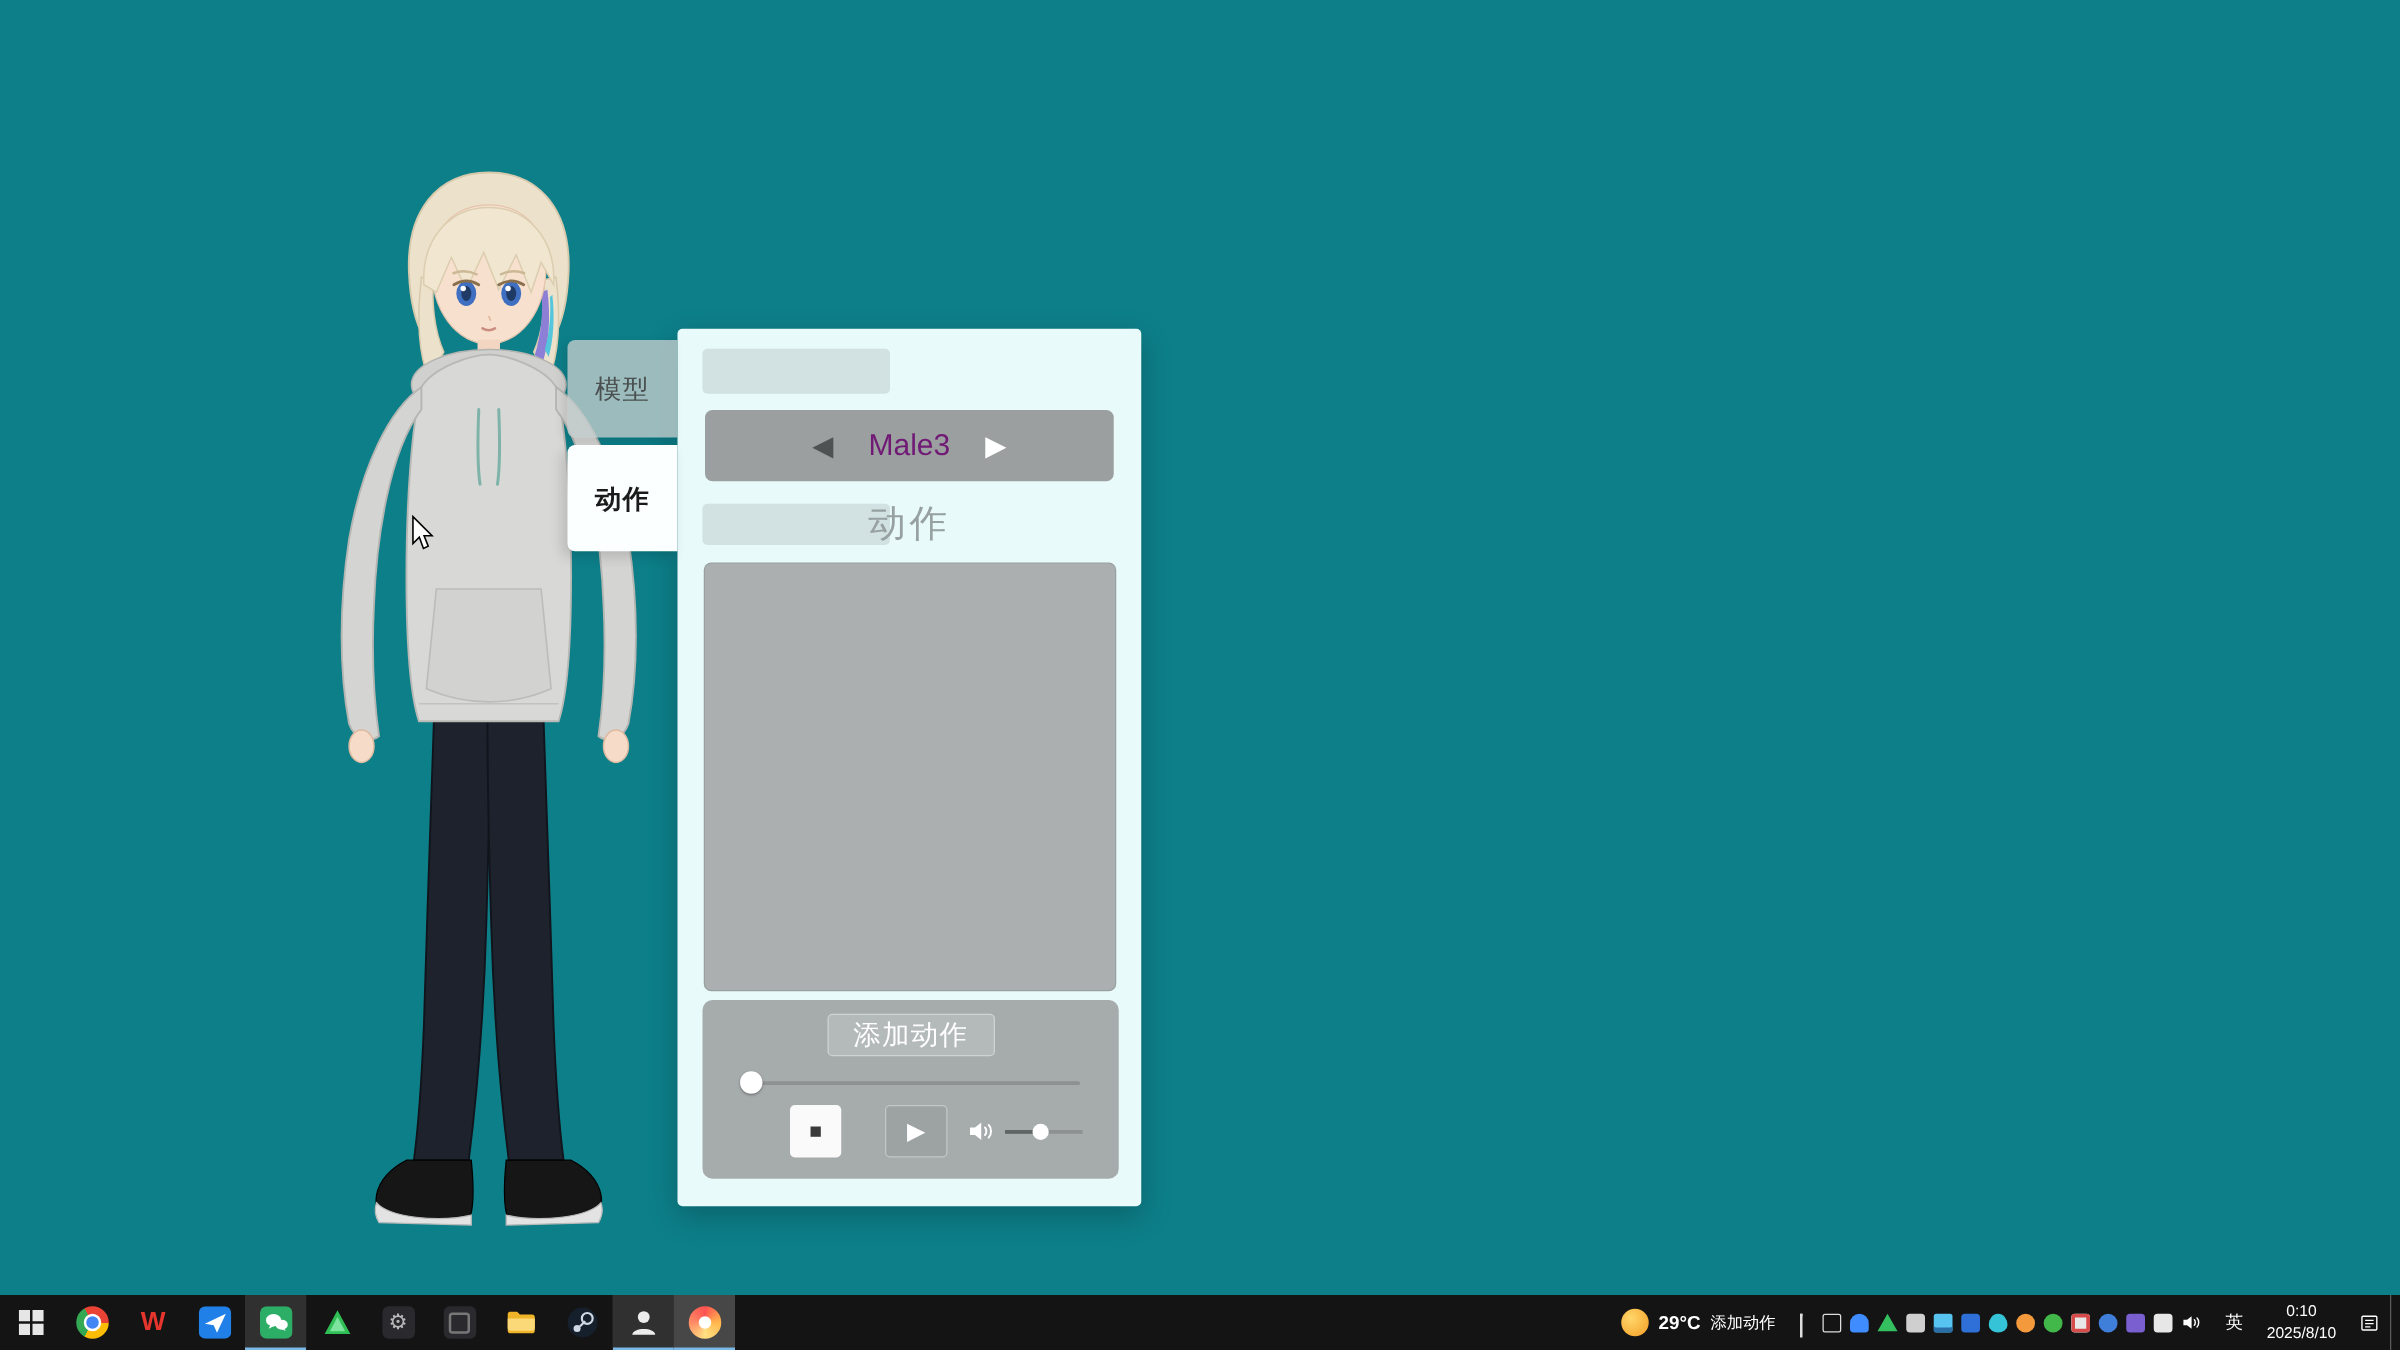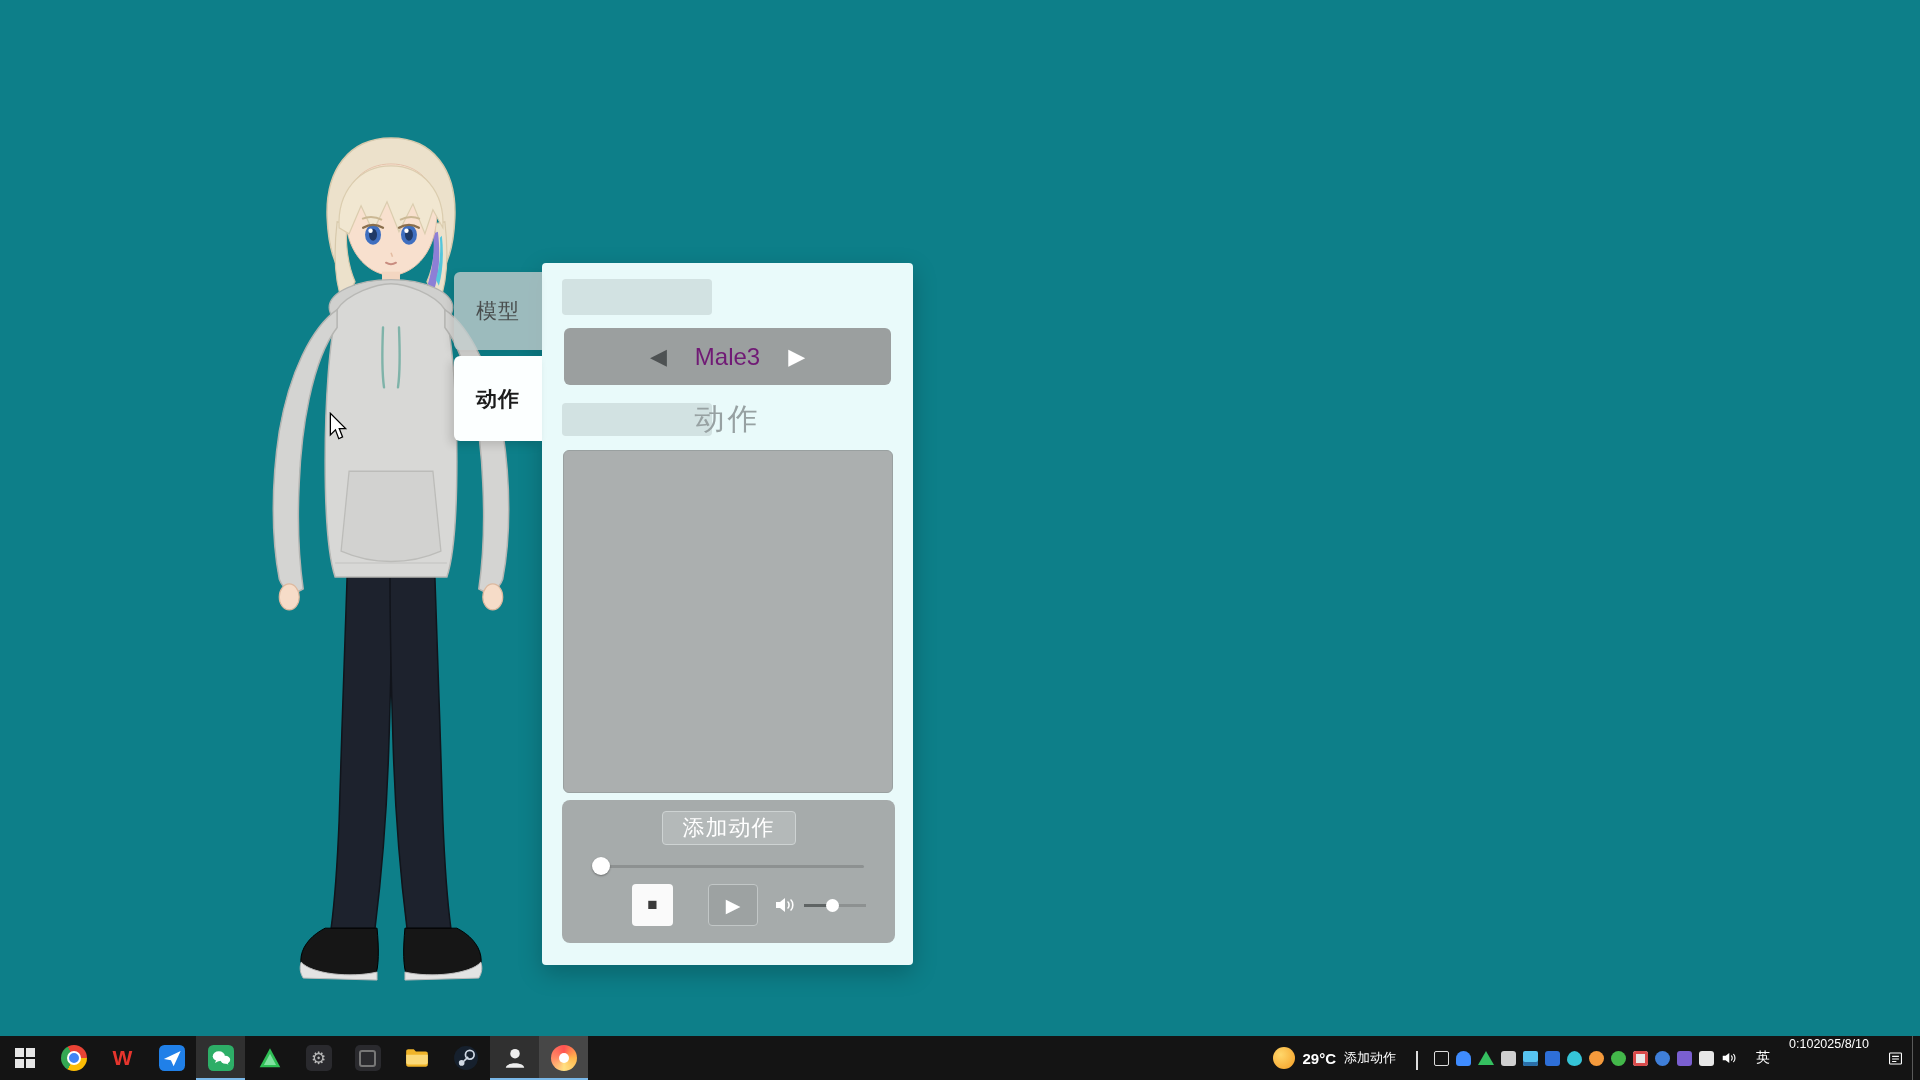--- a/index.html
+++ b/index.html
@@ -73,21 +73,21 @@
   .weather-ic{width:22px;height:22px;border-radius:50%;
     background:radial-gradient(circle at 35% 35%,#ffd76b,#f59d23);}
   .weather-temp{font-size:15px;font-weight:700;}
   .weather-desc{font-size:13px;}
   .tray{display:flex;align-items:center;gap:7px;padding:0 8px;height:100%;}
   .tic{width:15px;height:15px;display:inline-block;}
   .chev{width:9px;height:9px;border-left:2px solid #ddd;border-top:2px solid #ddd;
     transform:rotate(45deg) translateY(3px);}
   .ime{color:#fff;font-size:14px;padding:0 9px;display:flex;align-items:center;height:100%;}
   .clock{color:#fff;text-align:center;font-size:12.5px;line-height:1.4;padding:0 10px;
-    display:flex;flex-direction:row;justify-content:center;height:100%;}
+    display:flex;flex-direction:column;justify-content:center;height:100%;}
   .notif{display:flex;align-items:center;padding:0 8px;height:100%;}
   .show-desktop{width:7px;height:100%;border-left:1px solid rgba(255,255,255,.3);}
 
   
   .chrome{width:26px;height:26px;border-radius:50%;position:relative;
     background:conic-gradient(from -30deg,#ea4335 0 120deg,#fbbc05 0 240deg,#34a853 0 360deg);}
   .chrome::after{content:"";position:absolute;inset:6px;border-radius:50%;background:#4285f4;border:2px solid #fff;}
   .wps{font-size:21px;font-weight:800;color:#e5352d;}
   .dark-sq{width:26px;height:26px;border-radius:5px;background:#2a2a2e;display:flex;
     align-items:center;justify-content:center;color:#b9b9b9;font-size:17px;}

